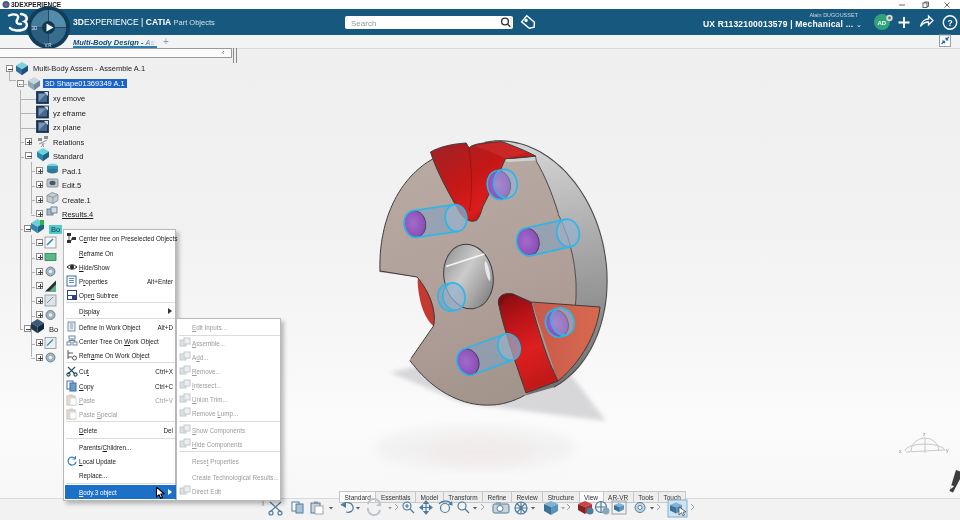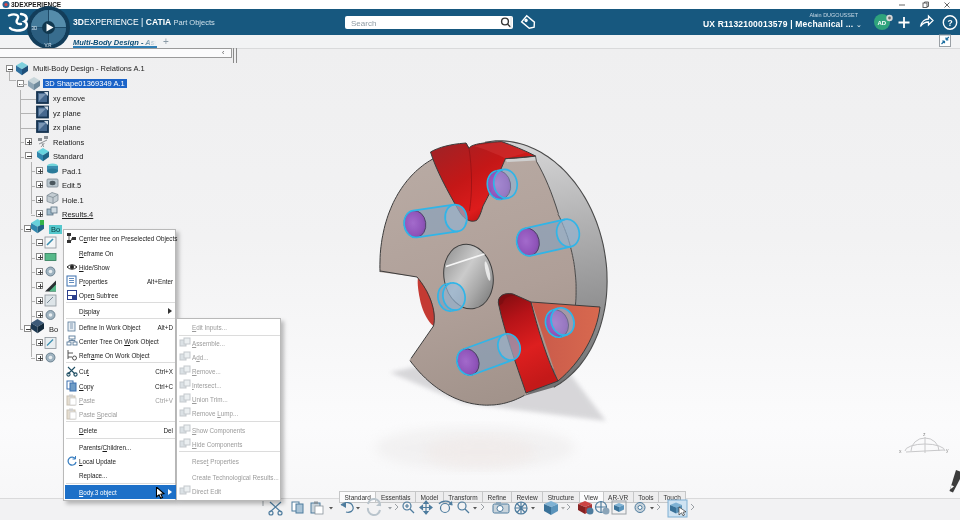--- a/index.html
+++ b/index.html
@@ -230,30 +230,30 @@
     </g>
   </svg>
 <div class="abs" style="left:0;top:48px;width:232px;height:10px;background:#fbfbfc;border:1px solid #9a9a9a;border-left:none;"></div>
 <div class="abs" style="left:222px;top:49px;font-size:7px;color:#555;">‹</div>
 <div class="abs" style="left:233px;top:48px;width:1px;height:15px;background:#8a8a8a;"></div>
 <div class="abs" style="left:235.5px;top:48px;width:1px;height:15px;background:#8a8a8a;"></div>
 <div id="tree">
     <div class="guide" style="left:9px;top:72px;width:1px;height:8px"></div>
     <div class="guide" style="left:9px;top:80px;width:7px;height:1px"></div>
     <div class="guide" style="left:20px;top:90px;width:1px;height:239px"></div>
-    <div class="trow" style="left:33px;top:64px">Multi-Body Design - Relations A.1</div>
+    <div class="trow" style="left:33px;top:64px">Multi-Body Assem - Assemble A.1</div>
     <div class="trow sel" style="left:43px;top:79px">3D Shape01369349 A.1</div>
     <div class="trow" style="left:53px;top:94px">xy emove</div>
-    <div class="trow" style="left:53px;top:108.5px">yz plane</div>
+    <div class="trow" style="left:53px;top:108.5px">yz eframe</div>
     <div class="trow" style="left:53px;top:123px">zx plane</div>
     <div class="trow" style="left:53px;top:137.5px">Relations</div>
     <div class="trow" style="left:53px;top:152px">Standard</div>
     <div class="trow" style="left:62px;top:166.5px">Pad.1</div>
     <div class="trow" style="left:62px;top:181px">Edit.5</div>
-    <div class="trow" style="left:62px;top:195.5px">Hole.1</div>
+    <div class="trow" style="left:62px;top:195.5px">Create.1</div>
     <div class="trow" style="left:62px;top:210px"><u>Results.4</u></div>
     <div class="trow teal" style="left:49px;top:224.5px">Bo</div>
     <div class="trow" style="left:49px;top:324.5px">Bo</div>
     <div class="expb" style="left:5.5px;top:64.5px">
       <span style="position:absolute;left:1px;top:3px;width:5px;height:1px;background:#444"></span>
     </div>
     <div class="expb" style="left:16.5px;top:79.5px">
       <span style="position:absolute;left:1px;top:3px;width:5px;height:1px;background:#444"></span>
     </div>
     <div class="expb" style="left:24.5px;top:137.5px">

